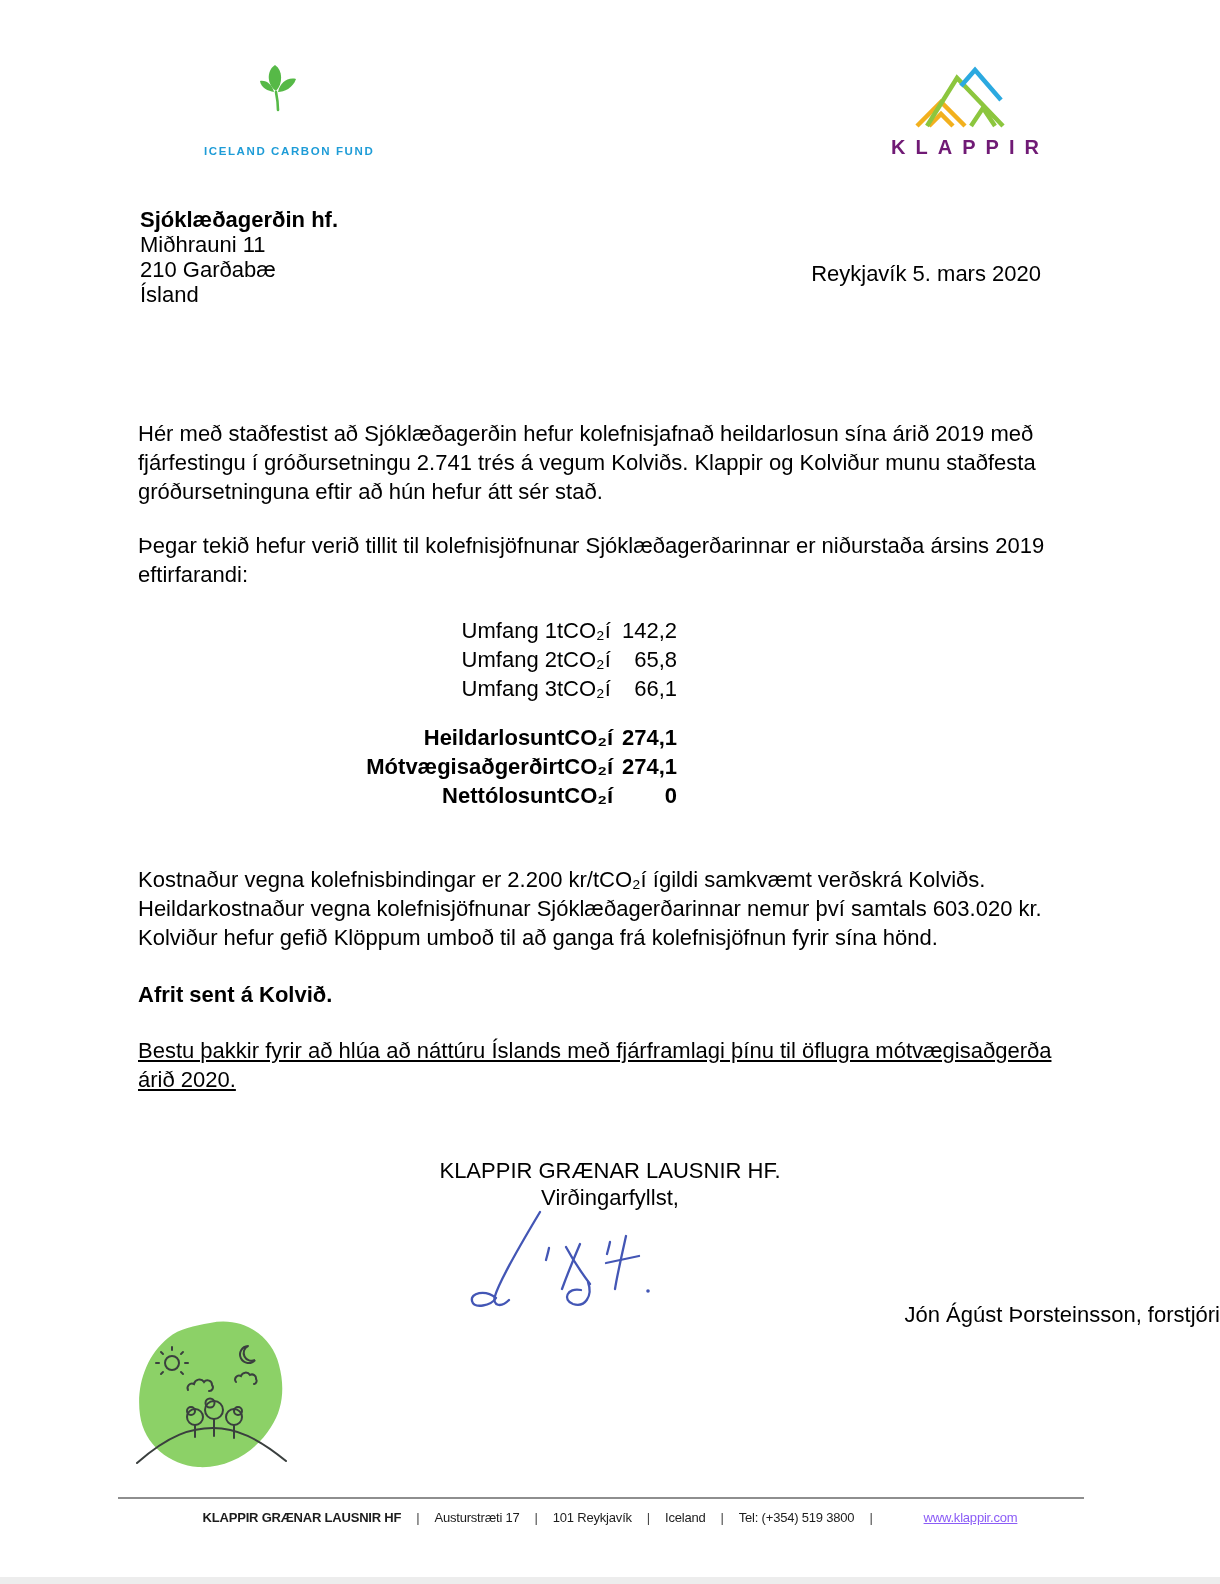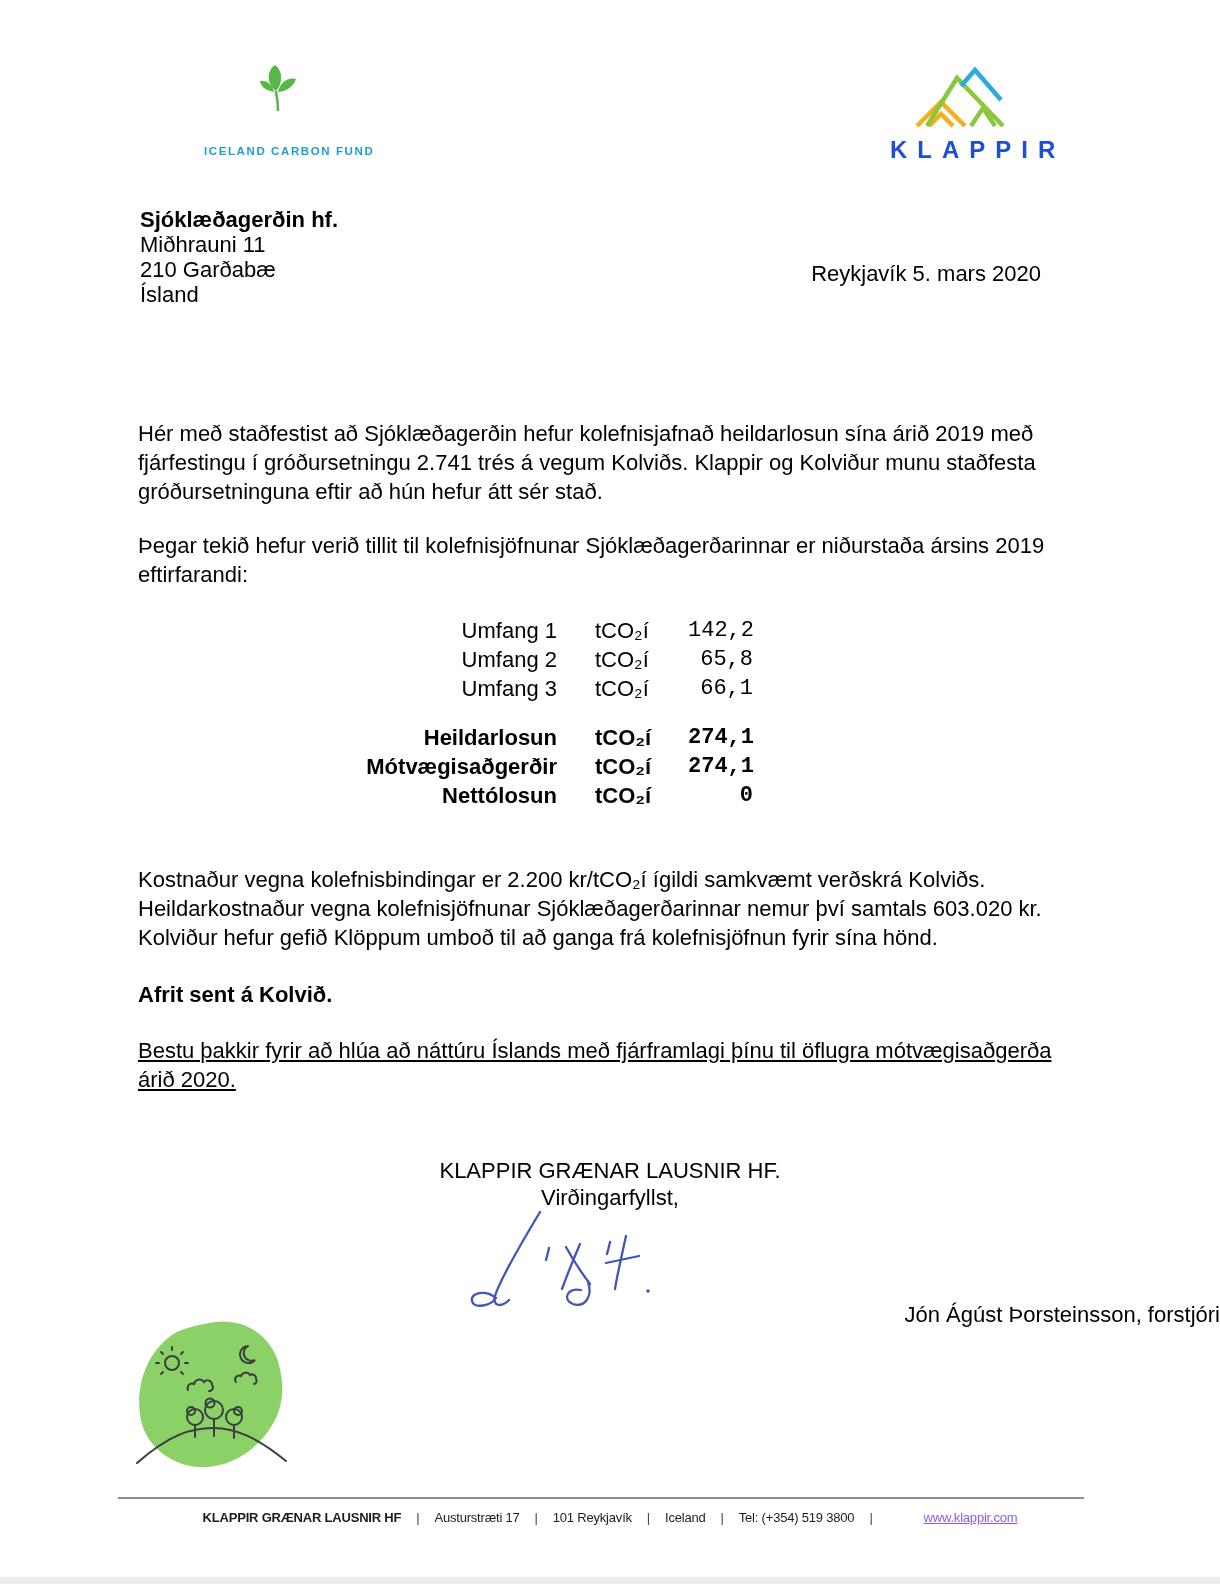--- a/index.html
+++ b/index.html
@@ -13,42 +13,42 @@
   .kol-logo { position:absolute; left:136px; top:64px; width:230px; height:100px; }
   .kol-sprig { position:absolute; left:120px; top:0; }
   .kol-word { position:absolute; left:0; top:44px; font-size:33px; font-weight:bold; letter-spacing:2px; color:#56b947; line-height:1; white-space:nowrap; }
   .kol-word .blue { color:#1e9cd7; }
   .kol-sub { font-size:21px; font-weight:bold; color:#1e9cd7; vertical-align:-12px; letter-spacing:0; margin-left:-5px; margin-right:1px; }
   .kol-tagline { position:absolute; left:68px; top:81px; font-size:11.5px; font-weight:bold; letter-spacing:1.6px; color:#1e9cd7; white-space:nowrap; }
 
   
   .klappir-logo { position:absolute; left:880px; top:64px; width:170px; text-align:center; }
   .klappir-mountains { display:block; margin:0 auto; }
-  .klappir-word { margin-top:6px; font-size:24px; font-weight:bold; letter-spacing:10px; padding-left:10px; color:#1d4ed8; white-space:nowrap; }
+  .klappir-word { margin-top:6px; font-size:20px; font-weight:bold; letter-spacing:10px; padding-left:10px; color:#701a75; white-space:nowrap; }
 
   
   .recipient { position:absolute; left:140px; top:207px; font-size:22px; line-height:25px; }
   .recipient .name { font-weight:bold; }
   .dateline { position:absolute; top:261px; right:179px; font-size:22px; }
 
   
   .doc-title { position:absolute; top:354px; left:0; width:100%; margin:0; text-align:center; font-size:35px; font-weight:400; color:#29a4e0; line-height:1.1; }
   .para { position:absolute; left:138px; width:944px; margin:0; text-align:left; font-size:22px; line-height:29px; }
   .p1 { top:419px; }
   .p2 { top:531px; }
   .cost { top:865px; }
   .copy-note { top:980px; font-weight:bold; }
   .thanks { top:1036px;text-decoration:underline; }
 
   
   .co2-table { position:absolute; left:120px; top:616px; font-size:22px; }
-  .co2-row { display:grid; grid-template-columns:437px 55px 65px; column-gap:38px; line-height:29px; }
+  .co2-row { display:grid; grid-template-columns:437px 55px 65px; line-height:29px; }
   .co2-row .label { text-align:right; }
   .co2-row .unit { text-align:left; }
-  .co2-row .value { text-align:right;font-family:Liberation Mono, monospace; }
+  .co2-row .value { text-align:right; }
   .co2-row.total { font-weight:bold; }
   .co2-row.first-total { margin-top:20px; }
 
   
   .closing { position:absolute; top:1157px; left:0; width:100%; text-align:center; font-size:22px; line-height:27px; }
   .signature-svg { position:absolute; left:438px; top:1206px; }
   .signer { position:absolute; top:1302px; left:0; width:100%; text-align:right; font-size:22px; }
 
   
   .doodle { position:absolute; left:132px; top:1316px; }

